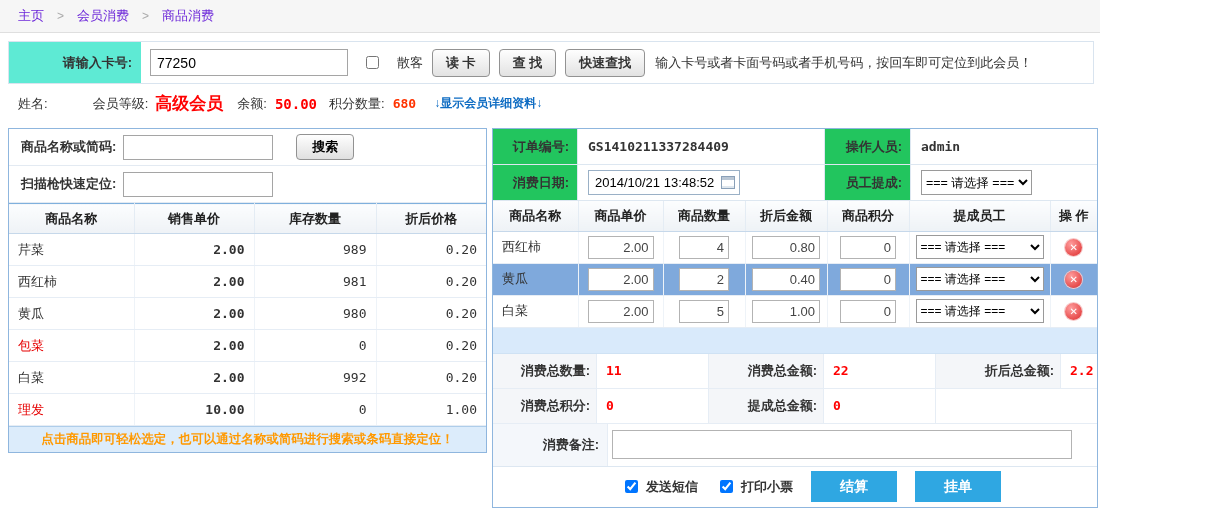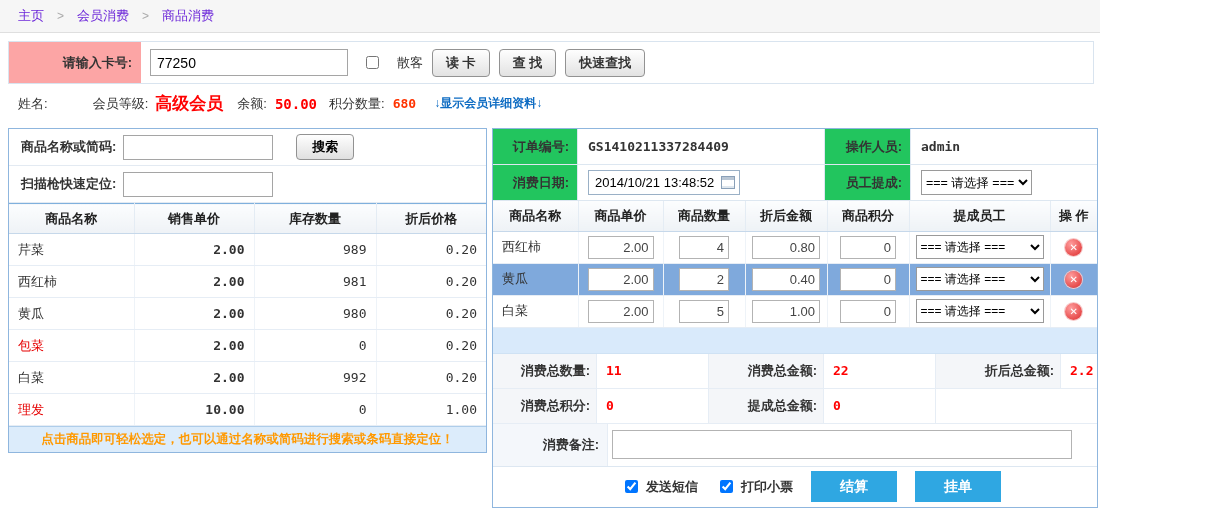--- a/index.html
+++ b/index.html
@@ -14,21 +14,21 @@
 
   
   .breadcrumb { width:1100px; height:33px; background:#f6f6f6; border-bottom:1px solid #dfdfdf;
     display:flex; align-items:center; padding-left:18px; gap:13px; }
   .crumb { color:#6d28d9; cursor:pointer; }
   .crumb-sep { color:#aaa; font-size:12px; }
 
   
   .search-panel { margin:8px 0 0 8px; width:1086px; height:43px; border:1px solid #d9e4ef;
     display:flex; align-items:center; }
-  .card-label-cell { width:132px; height:100%; background:#fca5a5; display:flex; align-items:center;
+  .card-label-cell { width:132px; height:100%; background:#5eead4; display:flex; align-items:center;
     justify-content:flex-end; padding-right:9px; font-weight:bold; }
   .card-input { width:198px; height:27px; border:1px solid #a5a5a5; margin-left:9px; padding:0 6px; font-size:14px; }
   .guest-wrap { display:flex; align-items:center; margin-left:14px; gap:15px; }
   .gray-btn { height:28px; padding:0 13px; margin-left:9px; background:linear-gradient(#fefefe,#e2e2e2);
     border:1px solid #929292; border-radius:4px; font-size:13px; font-weight:bold; color:#333; cursor:pointer; white-space:pre; }
   .search-hint { margin-left:10px; color:#333; }
 
   
   .member-row { height:39px; display:flex; align-items:center; padding-left:18px; }
   .m-label { color:#333; }
@@ -122,20 +122,21 @@
 <div class="search-panel">
   <div class="card-label-cell">请输入卡号:</div>
   <input class="card-input" type="text" value="77250" style="">
   <span class="guest-wrap">
     <input type="checkbox" style="">
     <span>散客</span>
   </span>
   <button class="gray-btn">读 卡</button>
   <button class="gray-btn">查 找</button>
   <button class="gray-btn">快速查找</button>
+  <span class="search-hint">输入卡号或者卡面号码或者手机号码，按回车即可定位到此会员！</span>
 </div>
 
 <div class="member-row">
   <span class="m-label lbl-name">姓名:</span>
   <span class="m-label">会员等级:</span>
   <span class="member-level">高级会员</span>
   <span class="m-label">余额:</span>
   <span class="member-balance mono">50.00</span>
   <span class="m-label">积分数量:</span>
   <span class="member-points mono">680</span>

